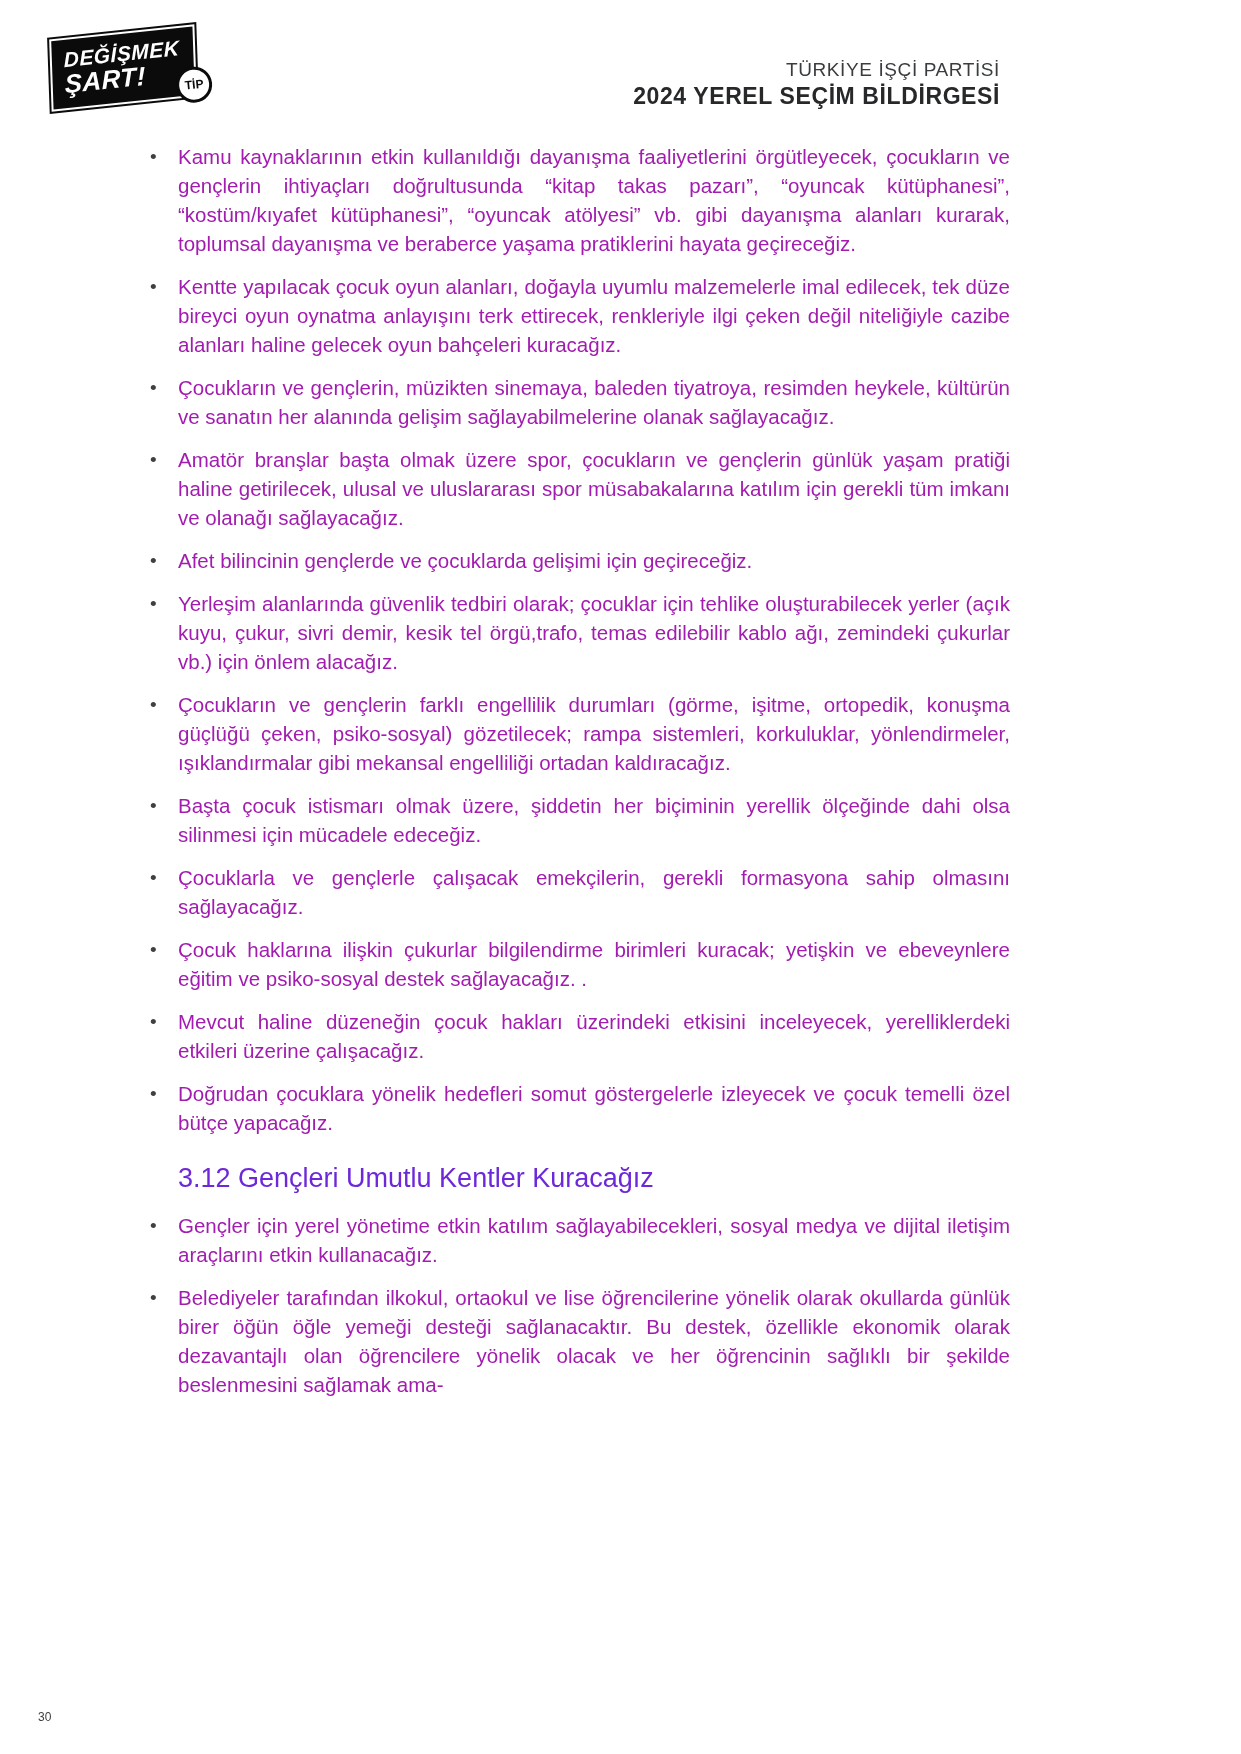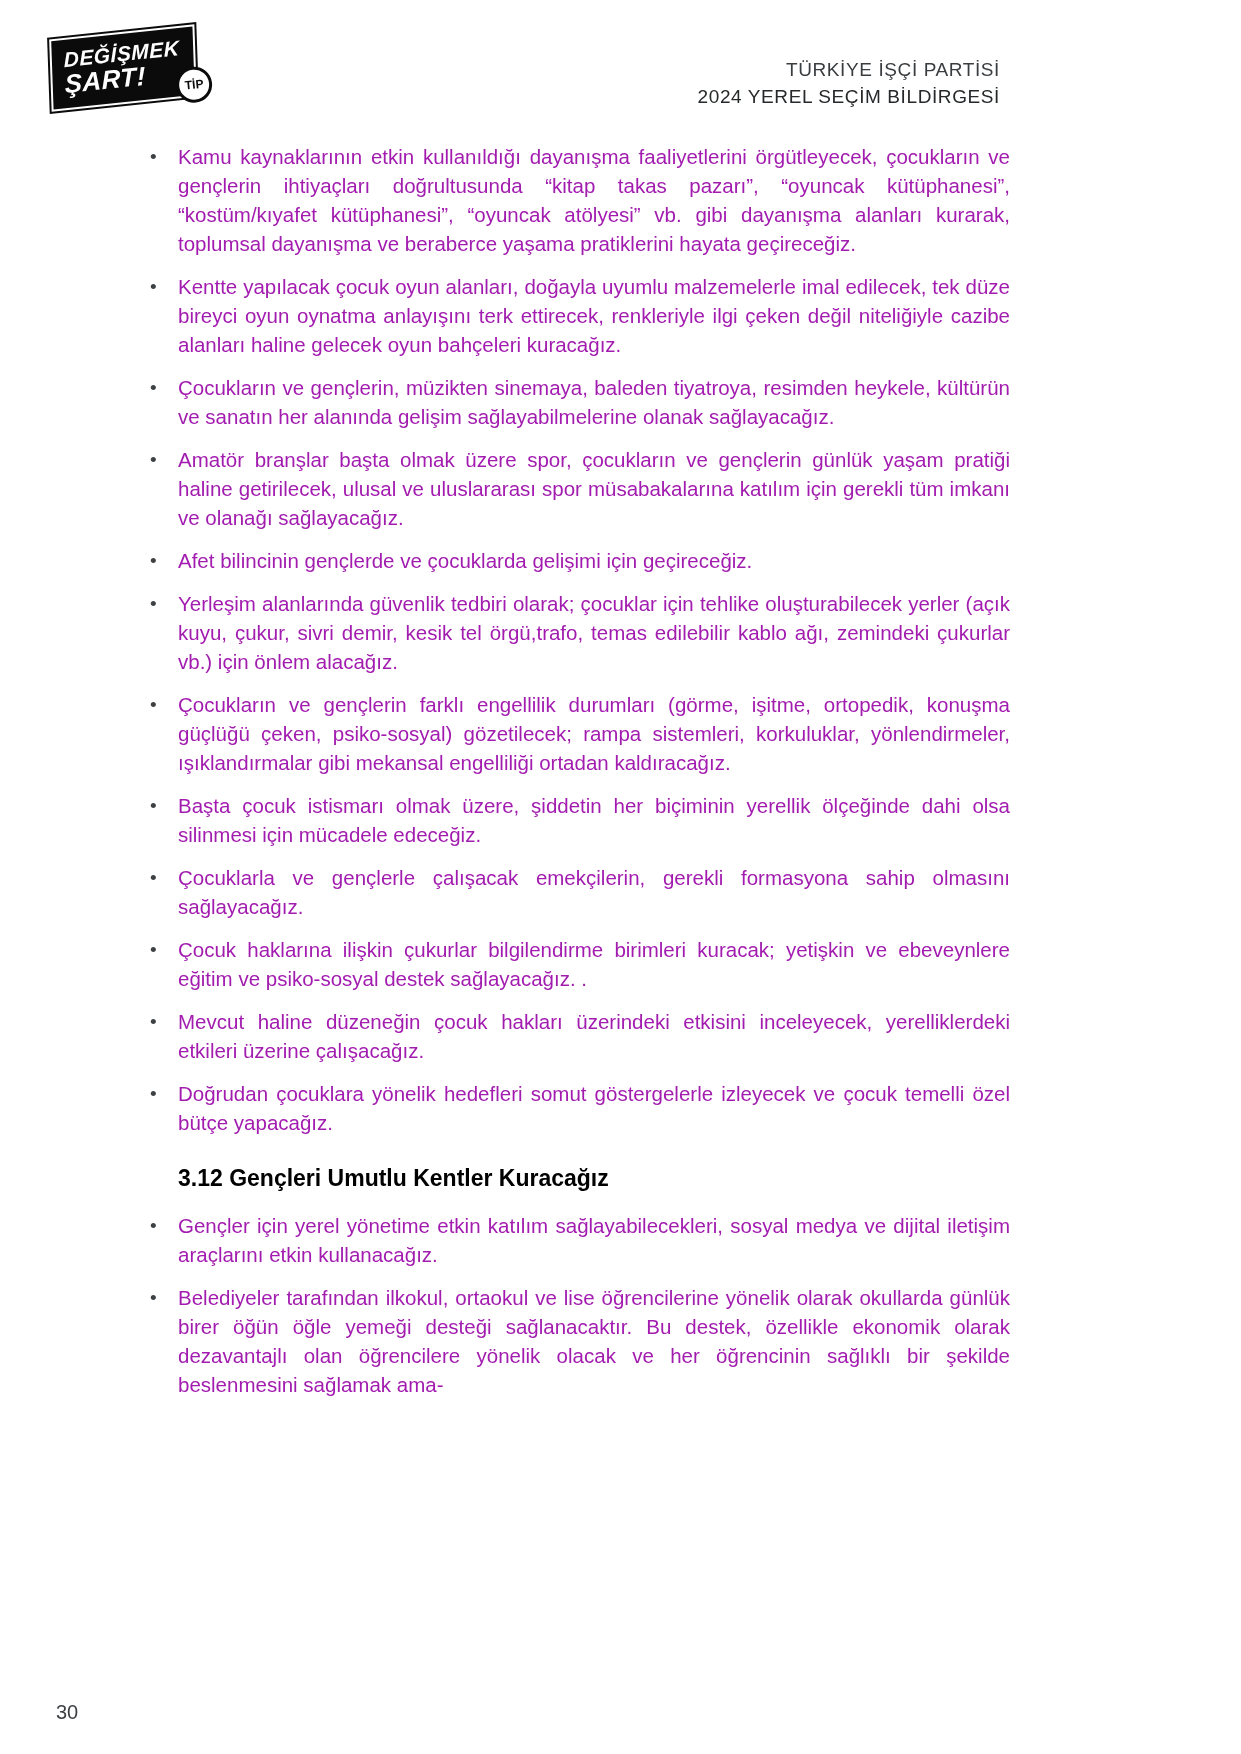--- a/index.html
+++ b/index.html
@@ -48,21 +48,21 @@
     align-items: center;
     justify-content: center;
     font-weight: bold;
     font-size: 12px;
     color: #0b0b0b;
     box-sizing: border-box;
   }
 
   .header-titles { position: absolute; right: 241px; top: 56px; text-align: right; }
   .ht1 { font-size: 19px; color: #3a3d40; letter-spacing: .6px; line-height: 27px; }
-  .ht2 { font-size: 19px; color: #26282a; font-weight: normal; letter-spacing: .6px; line-height: 27px; }
+  .ht2 { font-size: 23px; color: #26282a; font-weight: bold; letter-spacing: .6px; line-height: 27px; }
 
   
   .content { margin: 22px 231px 0 150px; }
 
   ul.bullets { list-style: none; margin: 0; padding: 0; }
   ul.bullets li { display: flex; margin-bottom: 14px; }
   .marker {
     flex: 0 0 28px;
     font-size: 19px;
     line-height: 29px;
@@ -71,33 +71,32 @@
   .btext {
     flex: 1;
     font-size: 20.5px;
     line-height: 29px;
     text-align: justify;
     color: #a21caf;
   }
 
   .section-heading {
     margin: 26px 0 18px 28px;
-    font-size: 23px;
+    font-size: 27px;
     line-height: 30px;
-    font-weight: bold;
-    color: #000000;
+    font-weight: normal;
+    color: #6d28d9;
   }
 
   .page-number {
     position: absolute;
     left: 38px;
     bottom: 30px;
-    font-size: 20px;
+    font-size: 12px;
     color: #3e4144;
-    margin-left: 18px;
   }
 </style>
 </head>
 <body>
 
 <div class="header">
   <div class="logo-wrap">
     <div class="logo-badge">
       <span class="logo-line">DEĞİŞMEK</span>
       <span class="logo-line l2">ŞART!</span>

